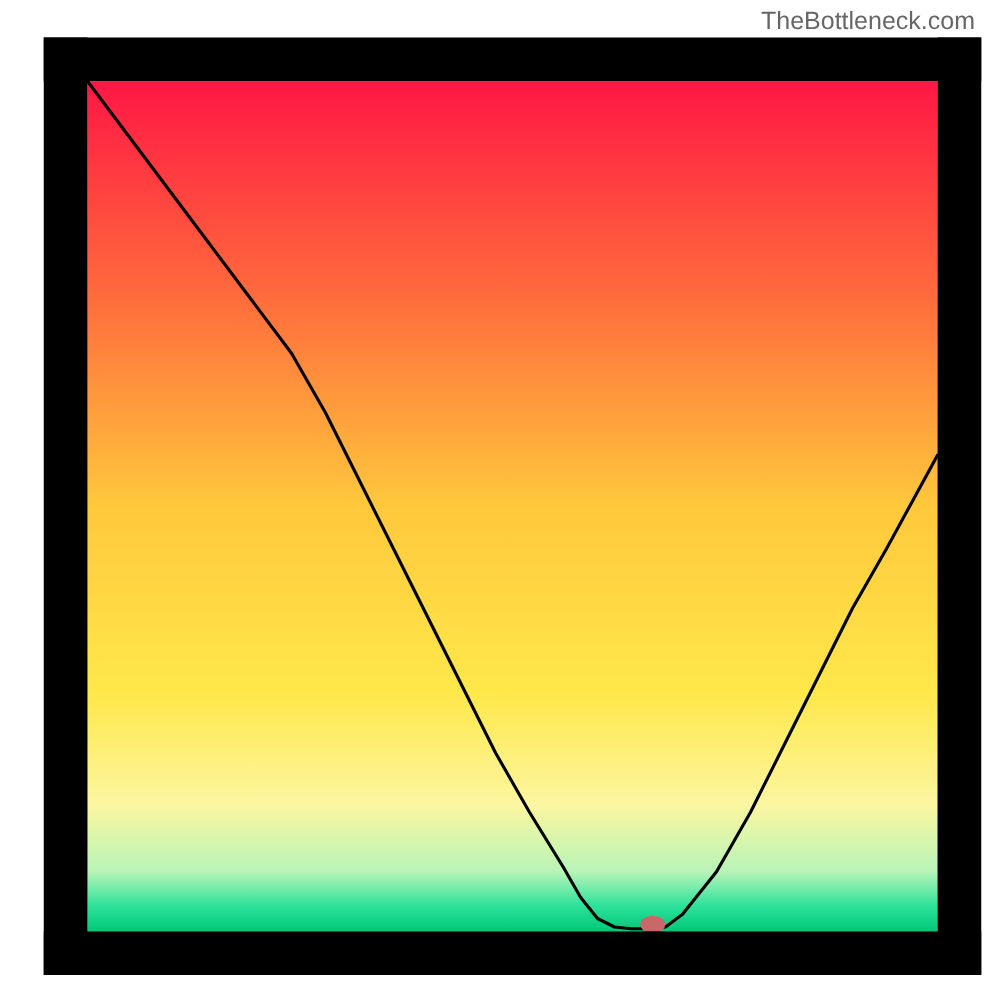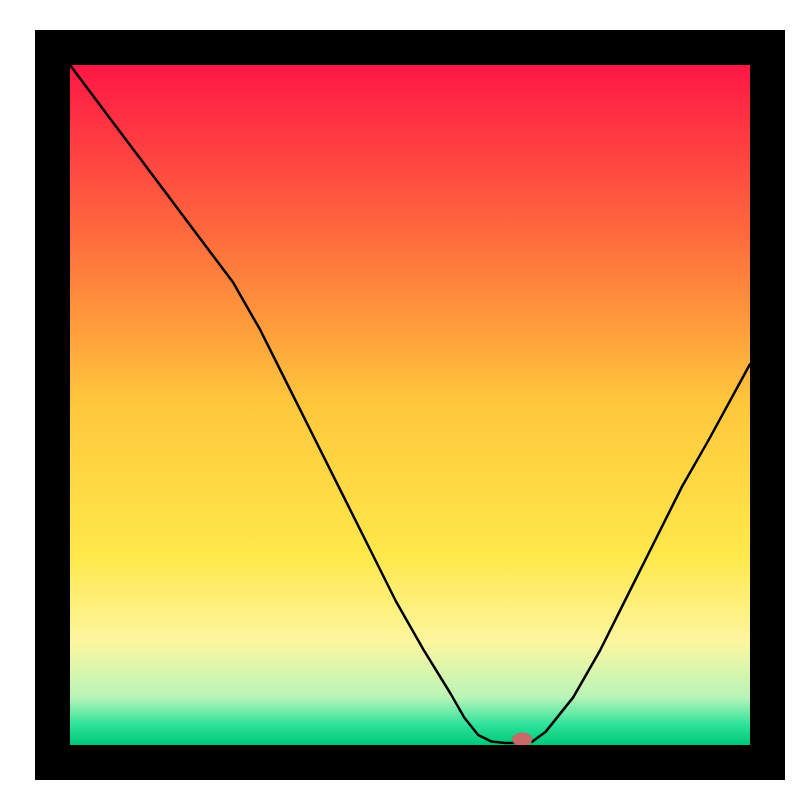--- a/index.html
+++ b/index.html
@@ -23,20 +23,21 @@
     z-index: 10;
   }
   svg {
     display: block;
   }
 </style>
 </head>
 <body>
 
 <div id="container">
+  <div id="watermark">TheBottleneck.com</div>
   <svg id="chart-svg" width="800" height="800" viewBox="0 0 800 800">
     <defs>
       <linearGradient id="bg-grad" x1="0" y1="0" x2="0" y2="1">
           <stop offset="0%" stop-color="#ff1744"></stop>
           <stop offset="25%" stop-color="#ff6a3c"></stop>
           <stop offset="50%" stop-color="#ffc83c"></stop>
           <stop offset="72%" stop-color="#ffe84a"></stop>
           <stop offset="85%" stop-color="#fcf6a0"></stop>
           <stop offset="93%" stop-color="#b8f4b8"></stop>
           <stop offset="97%" stop-color="#2de29b"></stop>

